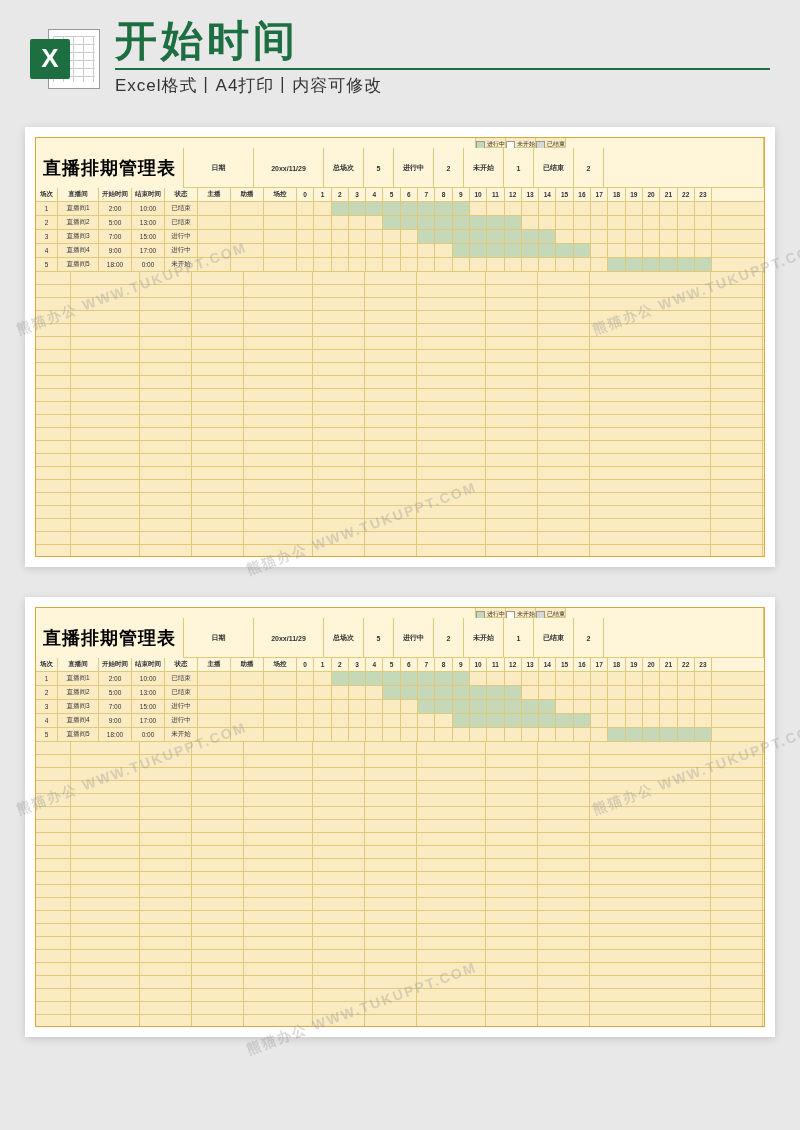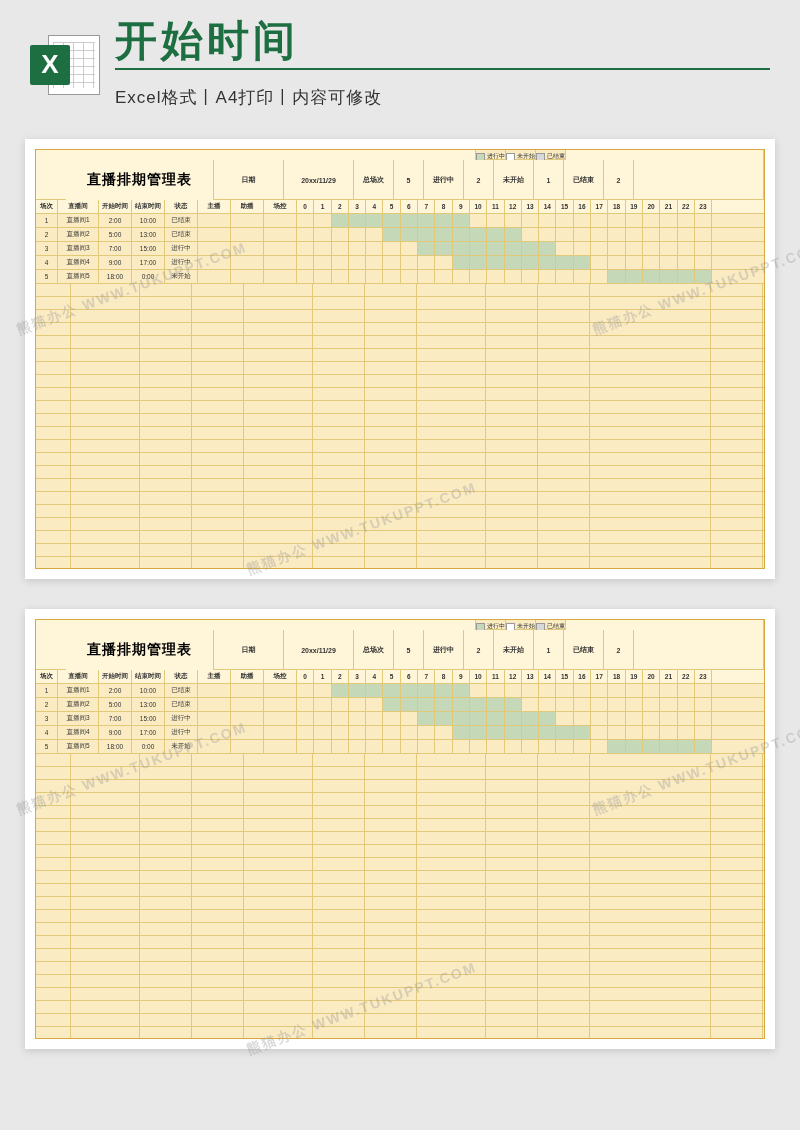--- a/index.html
+++ b/index.html
@@ -63,21 +63,21 @@
     font-weight: 900;
     color: #1d6f42;
     letter-spacing: 4px;
     line-height: 1;
   }
   .title-sub {
     font-size: 17px;
     color: #333;
     margin-top: 6px;
     border-top: 2px solid #1d6f42;
-    padding-top: 16px;
+    padding-top: 4px;
     letter-spacing: 1px;
   }
   .preview-wrap {
     padding: 20px 25px;
     display: flex;
     flex-direction: column;
     gap: 30px;
   }
   .sheet-preview {
     width: 750px;
@@ -108,26 +108,25 @@
     align-items: center;
     justify-content: center;
     overflow: hidden;
     white-space: nowrap;
     height: 13px;
     font-size: 6.5px;
   }
   .title-cell {
     width: 148px;
     height: 40px;
-    font-size: 14px;
+    font-size: 18px;
     font-weight: 900;
     background: #fff5d9;
     color: #000;
     letter-spacing: 1px;
-    margin-left: 30px;
   }
   .leftcol { width: 22px; }
   .leftcol.room { width: 41px; }
   .leftcol.time { width: 33px; }
   .leftcol.status { width: 33px; }
   .leftcol.person { width: 33px; }
   .hourcol { width: 17.3px; }
   .gantt-fill { background: #c5d8b8; }
   .legend-cell { width: 30px; font-size: 6px; }
   .legend-swatch { width:10px; height:8px; display:inline-block; margin-right:2px; }

